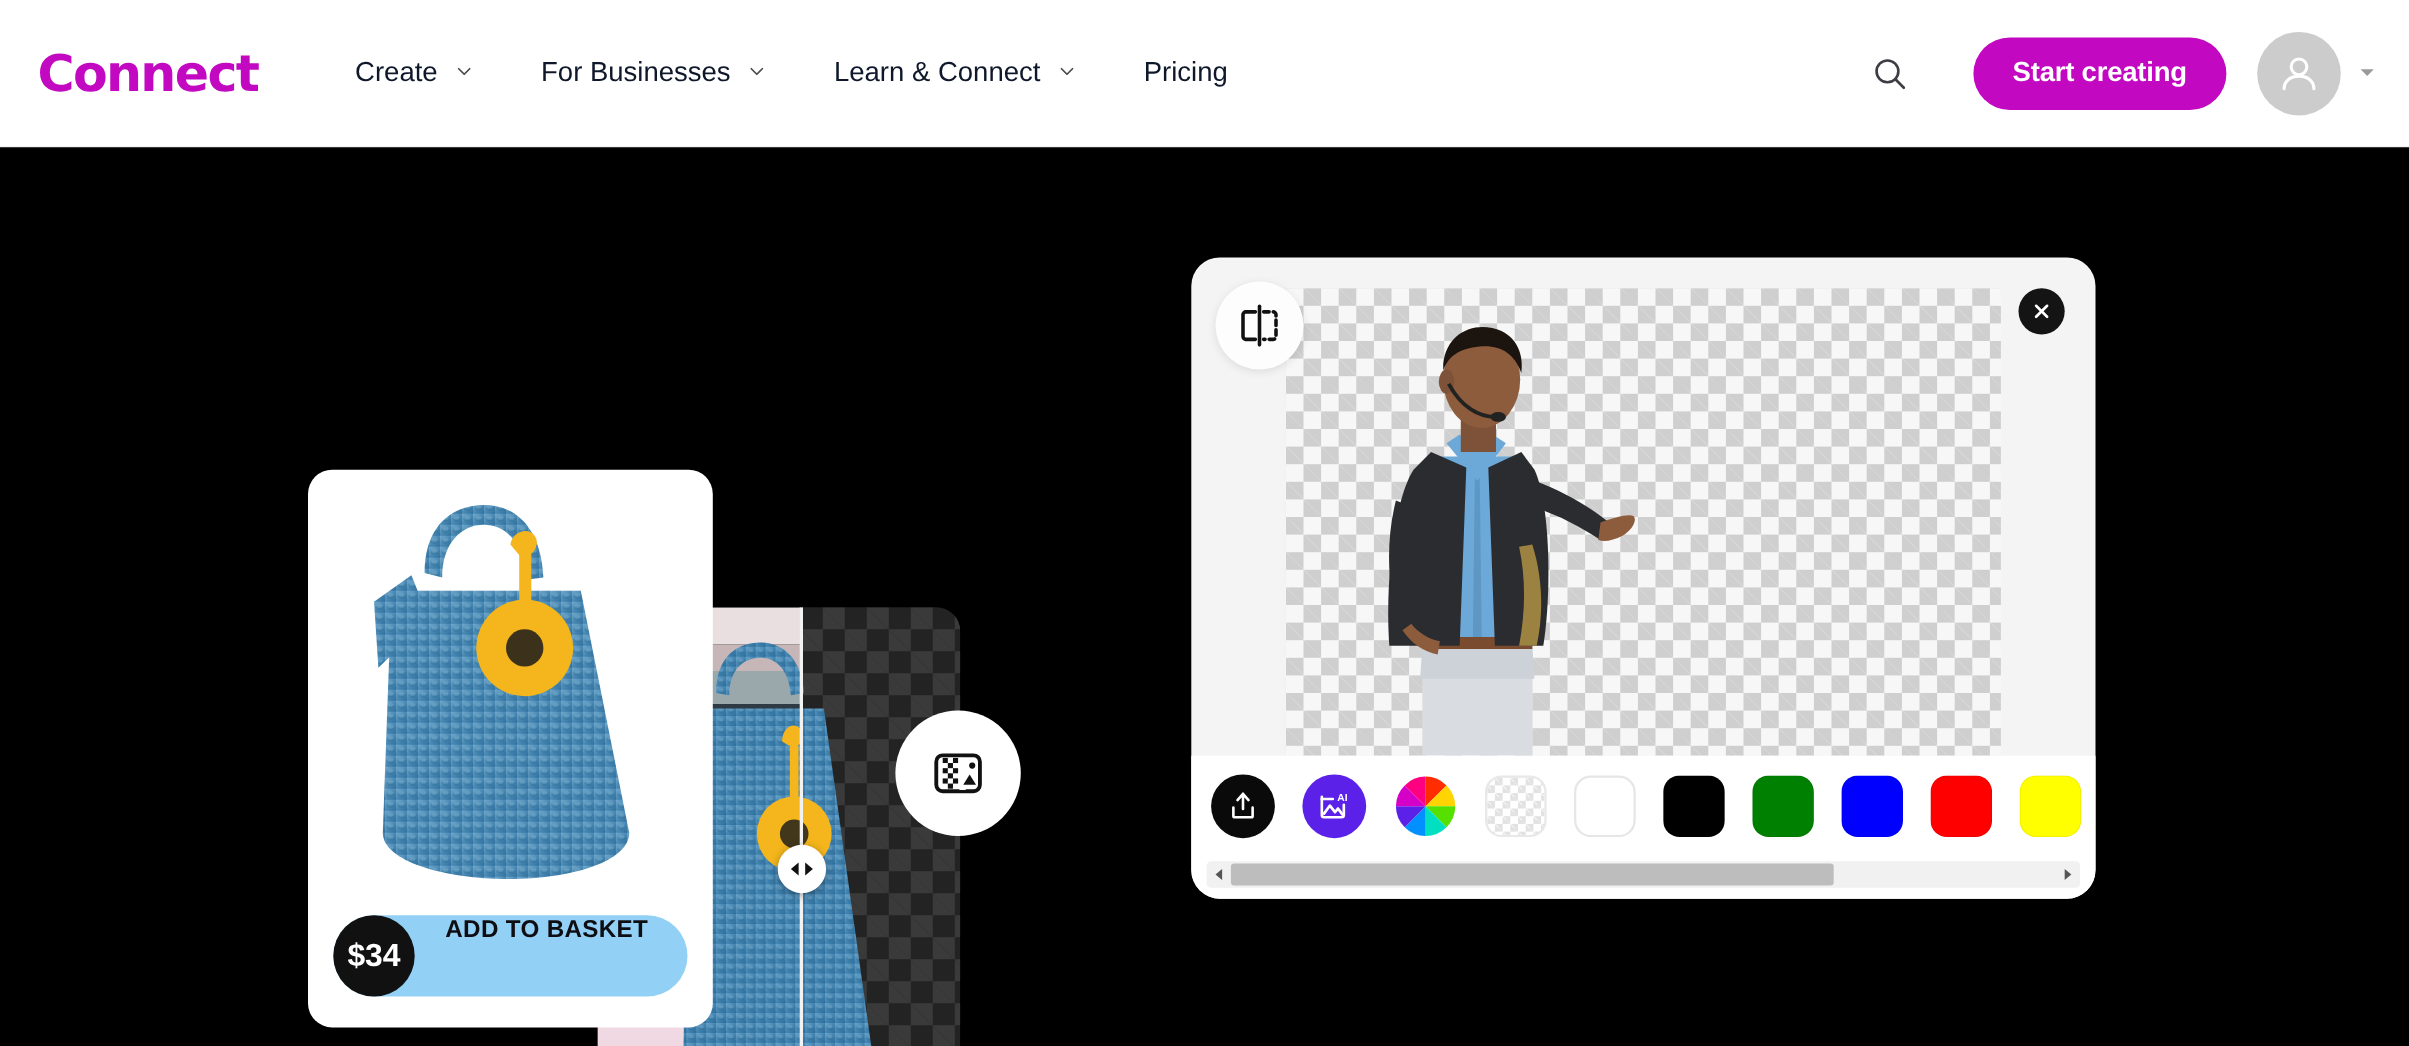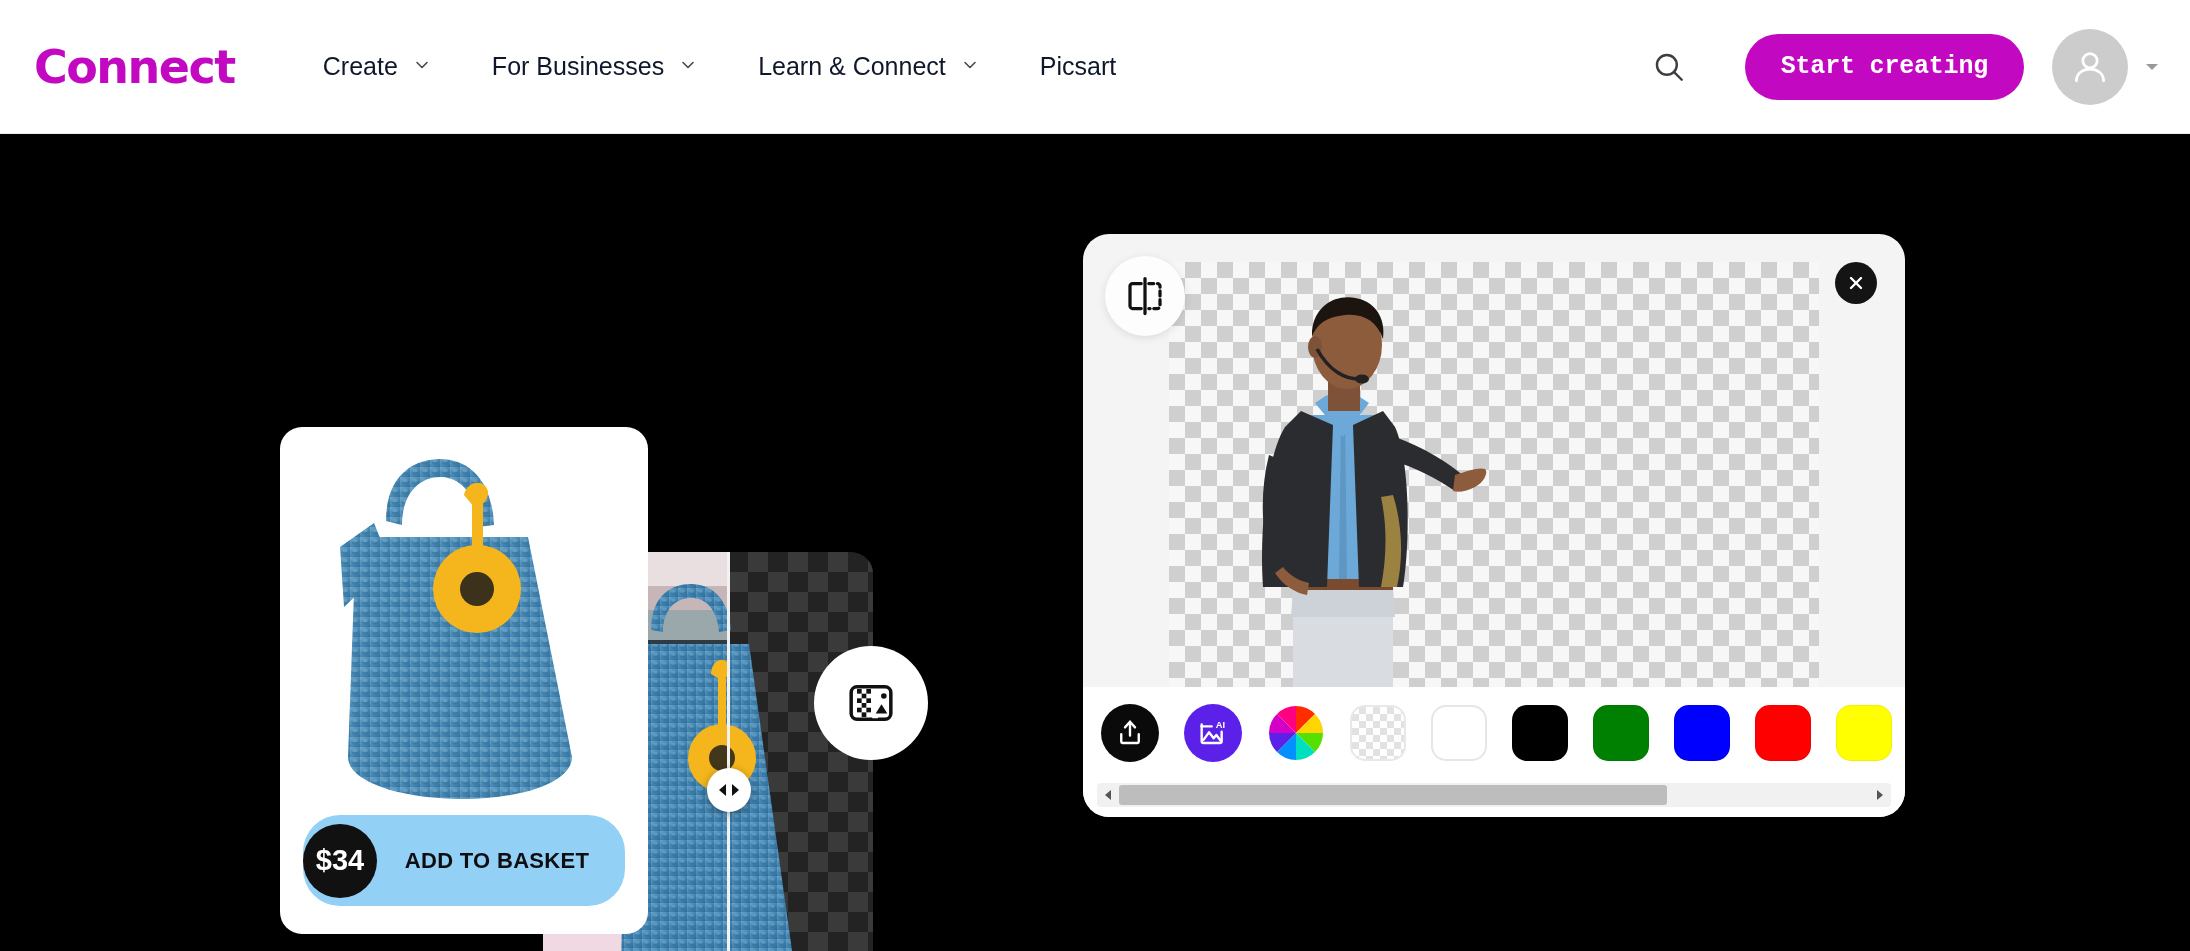--- a/index.html
+++ b/index.html
@@ -30,21 +30,21 @@
   .header-right {
     margin-left:auto; display:flex; align-items:center; gap:0; margin-right:30px;
   }
   .search-btn {
     width:60px; height:60px; display:flex; align-items:center; justify-content:center;
     cursor:pointer; margin-right:46px;
   }
   .cta {
     background:#C209C1; color:#fff; border:none; border-radius:40px;
     height:66px; padding:0 36px; font-size:25px; font-weight:700;
-    cursor:pointer; font-family:Liberation Mono, monospace; letter-spacing:-0.2px;
+    cursor:pointer; font-family:Liberation Sans, sans-serif; letter-spacing:-0.2px;
   }
   .avatar-wrap { display:flex; align-items:center; margin-left:28px; cursor:pointer; }
   .avatar {
     width:76px; height:76px; border-radius:50%; background:#ccc;
     display:flex; align-items:center; justify-content:center;
   }
   .caret-small { margin-left:16px; }
 
   
   .stage { position:absolute; top:134px; left:0; width:2190px; height:817px; background:#000; }
@@ -82,22 +82,22 @@
     justify-content:center; cursor:pointer; z-index:6;
   }
 
   
   .product-card {
     position:absolute; left:280px; top:293px; width:368px; height:507px;
     background:#fff; border-radius:22px; z-index:4; overflow:hidden;
   }
   .product-photo { position:absolute; left:0; top:10px; width:368px; height:382px; }
   .basket-row {
-    position:absolute; left:23px; bottom:28px; width:322px; height:91px;
-    background:#93D0F5; border-radius:37px; display:flex; align-items:center;
+    position:absolute; left:23px; bottom:28px; width:322px; height:74px;
+    background:#93D0F5; border-radius:37px; display:flex; 
     cursor:pointer;
   }
   .price-badge {
     width:74px; height:74px; border-radius:50%; background:#111;
     color:#fff; font-size:29px; font-weight:700; display:flex;
     align-items:center; justify-content:center; flex:none;
   }
   .basket-label {
     flex:1; text-align:center; font-size:22px; font-weight:700;
     color:#0d0d12; letter-spacing:0.3px; padding-right:8px;
@@ -188,21 +188,21 @@
     </div>
     <div class="nav-item">
       <span>Learn &amp; Connect</span>
       <span class="chev">
         <svg width="16" height="16" viewBox="0 0 16 16">
             <path d="M3 5.5 L8 10.5 L13 5.5" fill="none" stroke="#4a4a50" stroke-width="1.6" stroke-linecap="round" stroke-linejoin="round"></path>
           </svg>
       </span>
     </div>
     <div class="nav-item">
-      <span>Picsart</span>
+      <span>Pricing</span>
     </div>
   </nav>
 
   <div class="header-right">
     <div class="search-btn">
       <svg width="34" height="34" viewBox="0 0 24 24">
         <circle cx="10.5" cy="10.5" r="7" fill="none" stroke="#3d3d44" stroke-width="1.7"></circle>
         <line x1="15.6" y1="15.6" x2="21" y2="21" stroke="#3d3d44" stroke-width="1.7" stroke-linecap="round"></line>
       </svg>
     </div>

